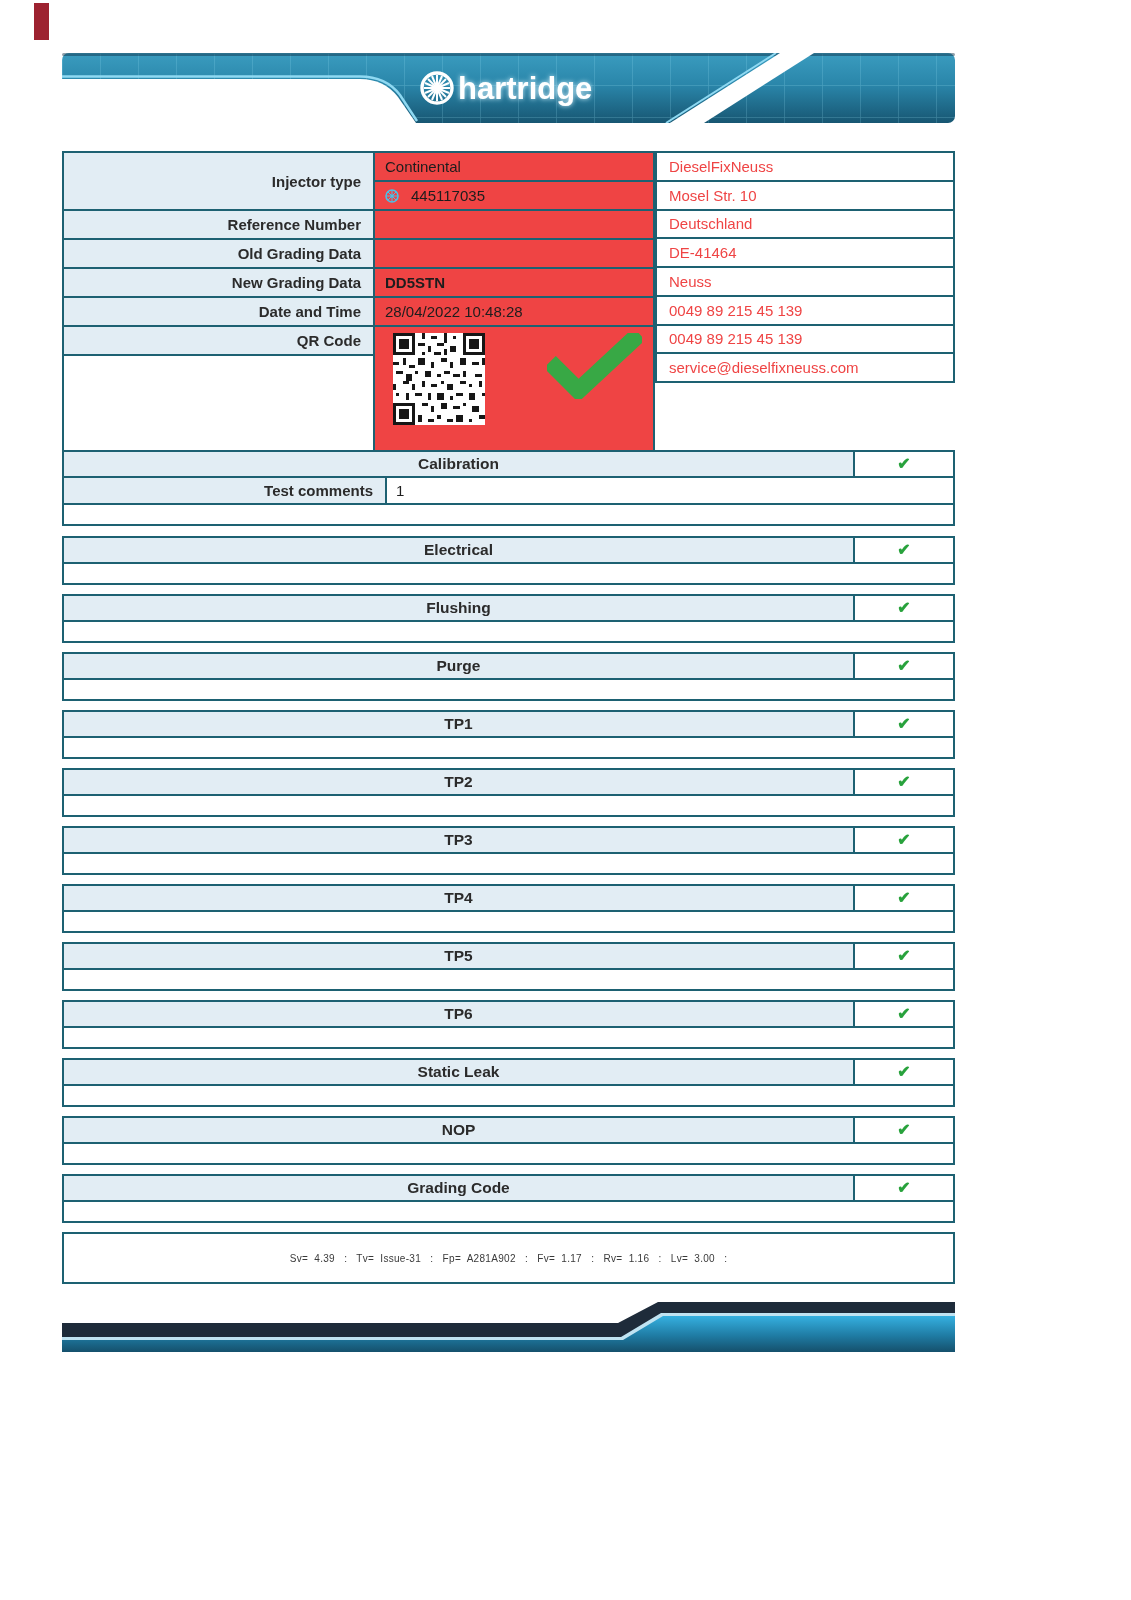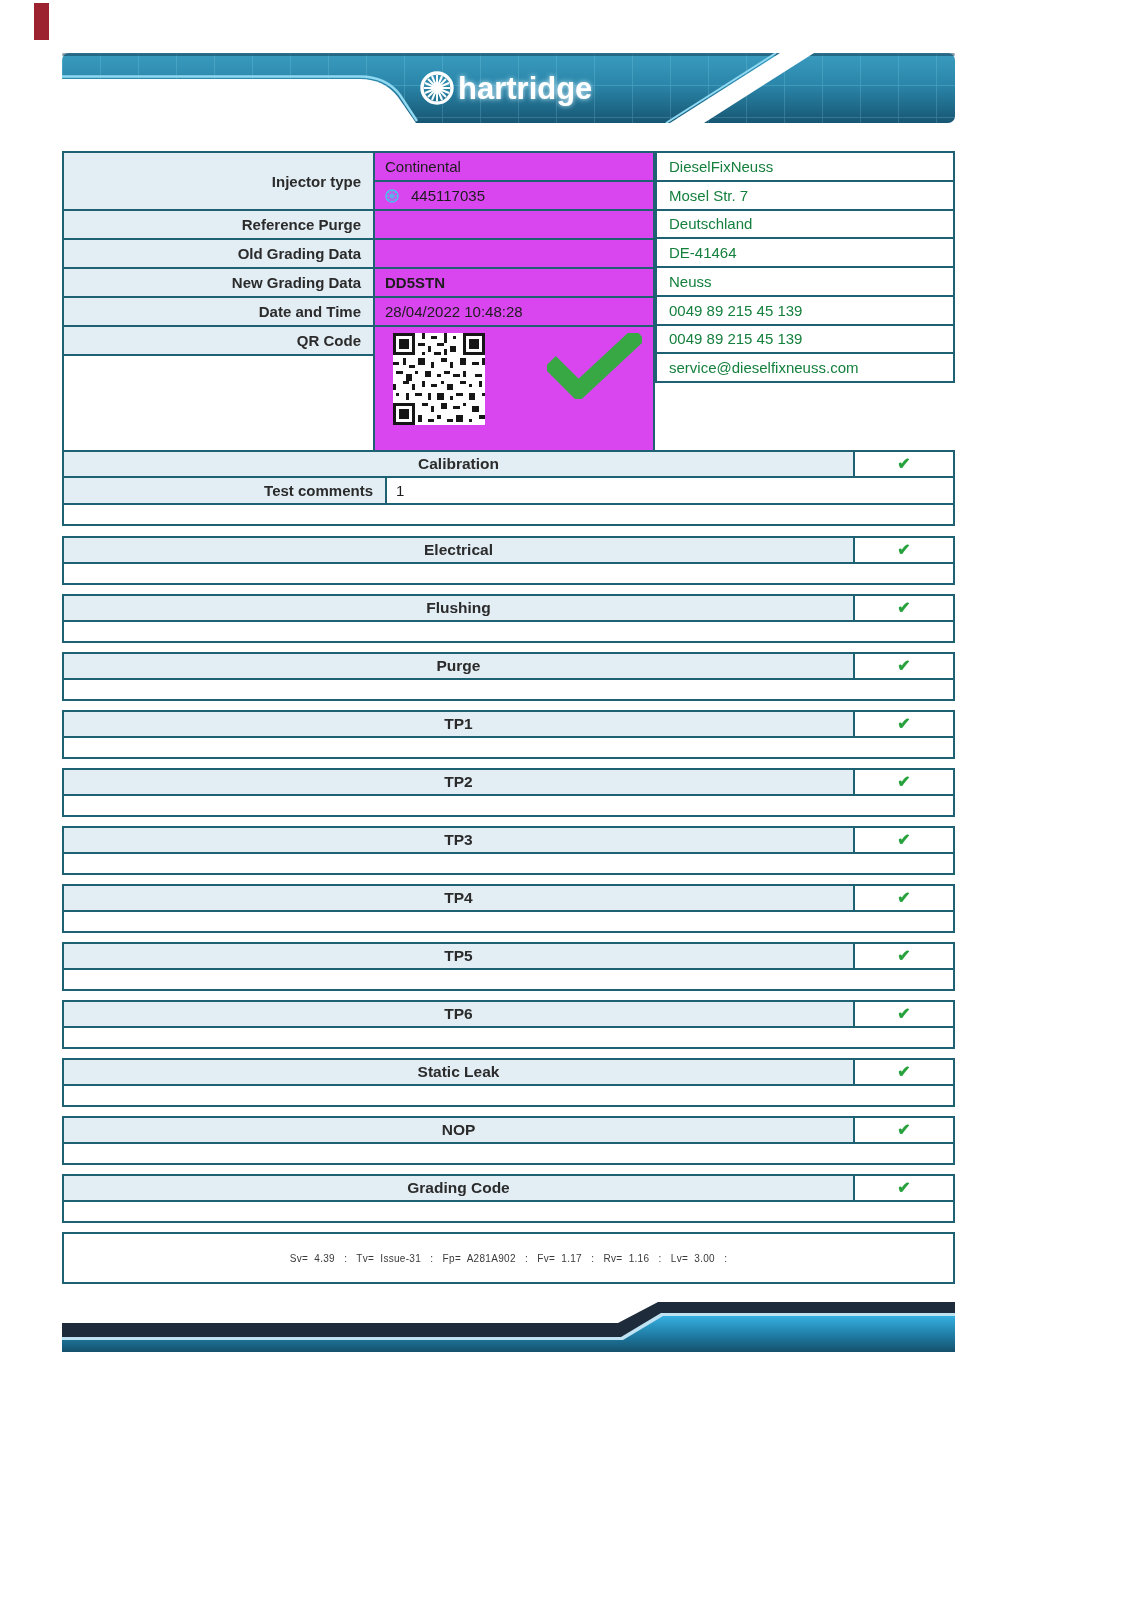--- a/index.html
+++ b/index.html
@@ -14,23 +14,23 @@
 
   
   table{border-collapse:collapse;}
   .info-left{left:62px;top:151px;width:593px;table-layout:fixed;}
   .info-right{left:655px;top:151px;width:300px;table-layout:fixed;}
   td{border:2px solid #1d6172;font-size:15px;vertical-align:middle;}
   td.lbl{
     background:#e2edf4;font-weight:bold;color:#2b2b2b;text-align:right;
     padding:0 12px 0 4px;width:293px;
   }
-  td.val{background:#d946ef;padding:0 6px 0 10px;color:#1d1d1d;}
+  td.val{background:#ef4444;padding:0 6px 0 10px;color:#1d1d1d;}
   .info-left td{height:27px;}
-  .info-right td{height:26.75px;background:#fff;padding:0 6px 0 12px;color:#15803d;}
+  .info-right td{height:26.75px;background:#fff;padding:0 6px 0 12px;color:#ef4444;}
   td.qrcell{vertical-align:top;padding:6px 0 0 18px;}
   td.lbl-top{vertical-align:middle;}
   .bold{font-weight:bold;}
   .inj-num{display:flex;align-items:center;gap:12px;}
   .qr-wrap{display:flex;align-items:flex-start;gap:62px;}
 
   
   .sections{left:62px;top:450px;width:893px;}
   .block{margin-bottom:9px;}
   .block.cal{margin-bottom:10px;}
@@ -131,21 +131,21 @@
             <line x1="3" y1="3" x2="11" y2="11"></line>
                 <line x1="11" y1="3" x2="3" y2="11"></line>
           </g>
           <circle cx="7" cy="7" r="1.6" fill="#49c2e9"></circle>
         </svg>
         <span>445117035</span>
       </span>
     </td>
   </tr>
   <tr>
-    <td class="lbl">Reference Purge</td>
+    <td class="lbl">Reference Number</td>
     <td class="val"></td>
   </tr>
   <tr>
     <td class="lbl">Old Grading Data</td>
     <td class="val"></td>
   </tr>
   <tr>
     <td class="lbl">New Grading Data</td>
     <td class="val bold">DD5STN</td>
   </tr>
@@ -248,21 +248,21 @@
   </tr>
 </tbody>
   </table>
 
 <table class="abs info-right">
   <tbody>
       <tr>
         <td>DieselFixNeuss</td>
       </tr>
   <tr>
-        <td>Mosel Str. 7</td>
+        <td>Mosel Str. 10</td>
       </tr>
   <tr>
         <td>Deutschland</td>
       </tr>
   <tr>
         <td>DE-41464</td>
       </tr>
   <tr>
         <td>Neuss</td>
       </tr>

